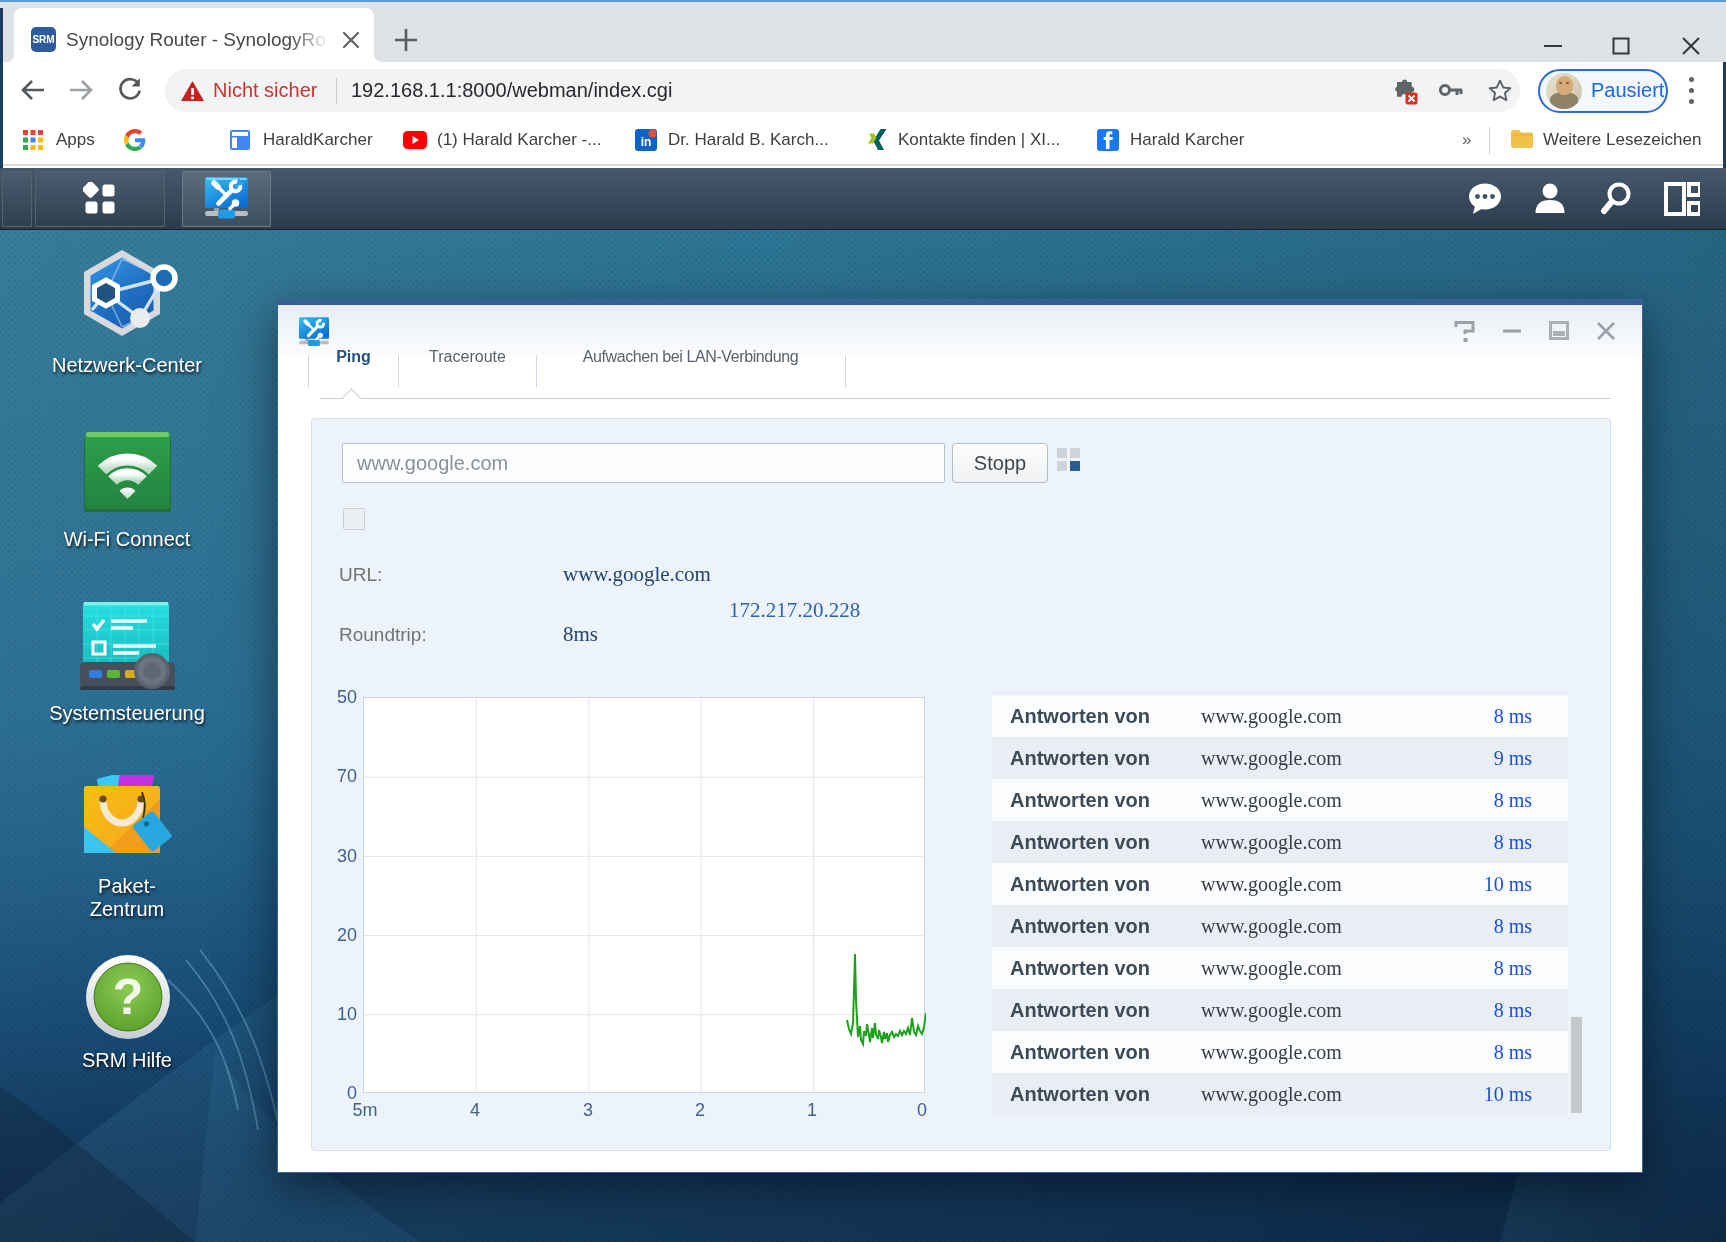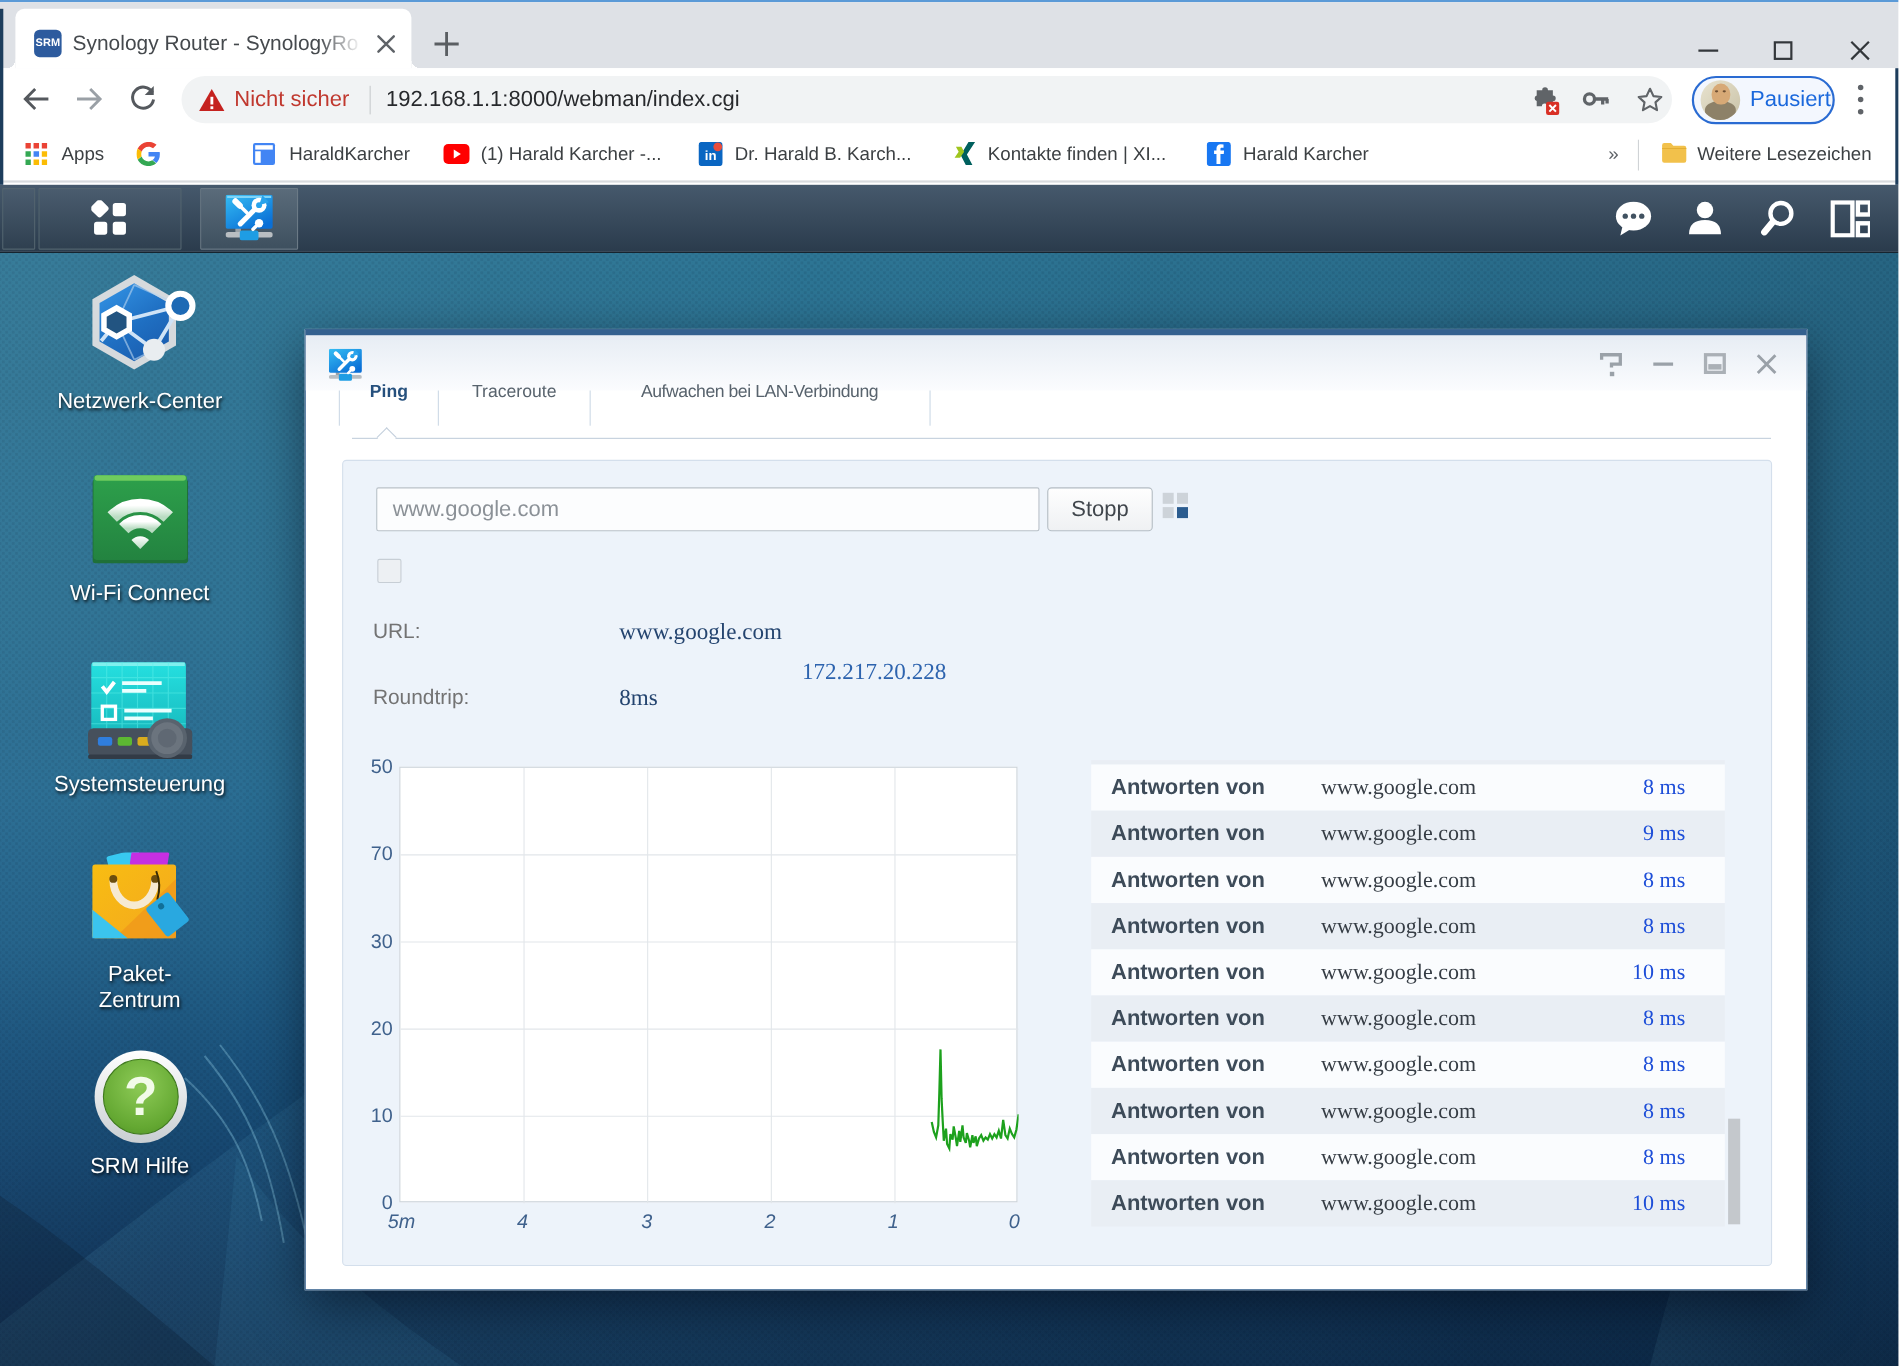--- a/index.html
+++ b/index.html
@@ -40,21 +40,21 @@
   #pinginput { left:64px; top:143px; width:603px; height:40px; background:#fcfdfe; border:1px solid #b9c1c8; border-radius:2px; font-size:20px; color:#8b9197; line-height:38px; padding-left:14px; }
   #stoppbtn { left:674px; top:143px; width:96px; height:40px; background:linear-gradient(#fefefe, #eff1f3); border:1px solid #b5bdc4; border-radius:4px; font-size:20px; color:#40464c; text-align:center; line-height:38px; }
   #checkbox { left:65px; top:208px; width:22px; height:22px; background:#edf0f3; border:1px solid #c7ced5; border-radius:2px; }
   #checklabel { left:107px; top:209px; font-size:20px; color:#99a1aa; }
   .plabel { position:absolute; font-size:19px; color:#737373; }
   .serifnavy { position:absolute; font-family:"Liberation Serif", serif; font-size:21px; color:#24446f; }
   .serifblue { position:absolute; font-family:"Liberation Serif", serif; font-size:21px; color:#2d63ae;margin-top:36px; }
   
   #plot { left:85px; top:397px; width:562px; height:396px; background:#fff; border:1px solid #ccd4da; }
   .ylab { position:absolute; width:40px; text-align:right; font-size:18px; color:#3f618c; }
-  .xlab { position:absolute; font-size:18px; color:#3f618c;font-style:italic; }
+  .xlab { position:absolute; font-size:18px; color:#3f618c; }
   
   #ptable { left:714px; top:391px; width:576px; height:424px; }
   .trow { position:absolute; left:0; width:576px; height:42px; }
   .trow .c1 { position:absolute; left:18px; top:10px; font-size:20px; font-weight:bold; color:#3d4b59; }
   .trow .c2 { position:absolute; left:209px; top:10px; font-family:"Liberation Serif", serif; font-size:20px; color:#363d45; }
   .trow .c3 { position:absolute; left:460px; top:10px; width:80px; text-align:right; font-family:"Liberation Serif", serif; font-size:20px; color:#1d4ed8; }
   #scrollthumb { left:1293px; top:717px; width:11px; height:96px; background:#c4c8cc; }
 </style>
 </head>
 <body>

